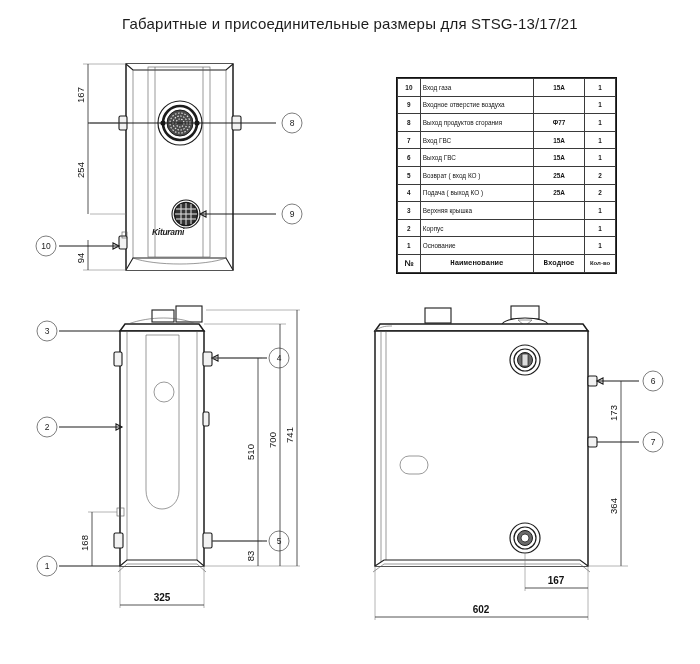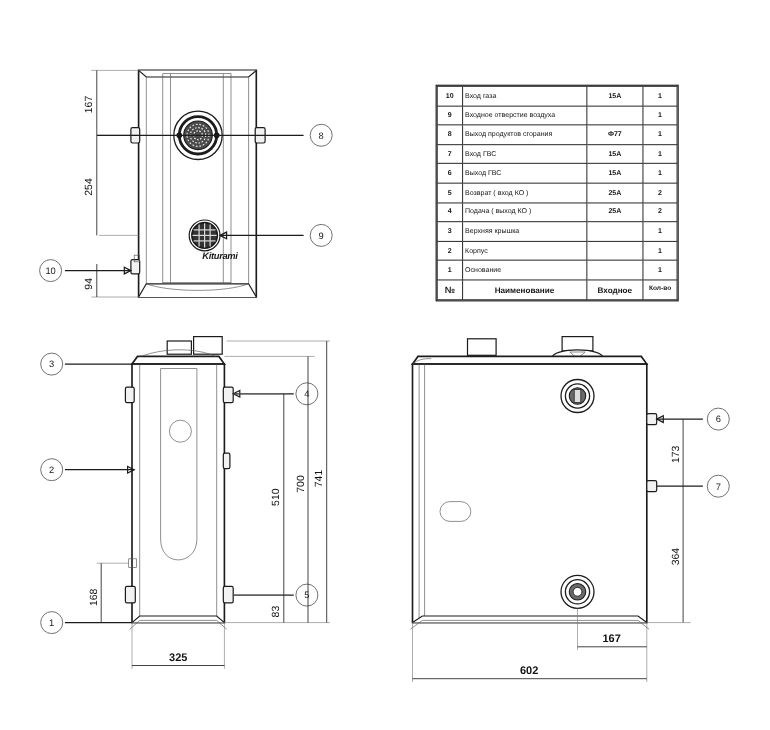--- a/index.html
+++ b/index.html
@@ -16,45 +16,46 @@
   .spec{position:absolute;left:396px;top:77px;width:219px;
         border:1.6px solid #111;border-collapse:collapse;background:#fff;}
   .spec table{border-collapse:collapse;width:100%;}
   .spec td{border:0.9px solid #3a3a3a;height:16.6px;padding:0 2px;
            font-size:6.4px;color:#151515;vertical-align:middle;white-space:nowrap;}
   .c-num{width:21px;text-align:center;font-size:8.4px;font-weight:bold;}
   .c-name{width:118px;text-align:left;padding-left:5px;}
   .c-size{width:52px;text-align:center;font-size:6.6px;font-weight:bold;}
   .c-qty{width:28px;text-align:center;font-size:8px;font-weight:bold;}
   .hdr td{font-size:7.2px;font-weight:bold;border-top:1.6px solid #111;}
-  .hdr .c-name,.hdr .c-size{text-align:center;font-size:7.4px;}
+  .hdr .c-name,.hdr .c-size{text-align:center;font-size:7.4px;font-family:Liberation Mono, monospace;}
   .hdr .c-qty{font-size:6px;}
   .hdr .c-num{font-size:8.4px;}
 
-  .logo{position:absolute;left:152px;top:227px;width:64px;text-align:right;
+  .logo{position:absolute;left:152px;top:227px;width:64px;text-align:left;
         font-size:8.5px;font-weight:bold;font-style:italic;color:#1b1b1b;
         letter-spacing:-.3px;}
 
   .dim{font-size:9.5px;fill:#121212;font-family:"Liberation Sans",sans-serif;}
   .dimb{font-size:10px;fill:#121212;font-weight:bold;font-family:"Liberation Sans",sans-serif;}
   .callnum{font-size:8.5px;fill:#1a1a1a;text-anchor:middle;font-family:"Liberation Sans",sans-serif;}
   .thin{stroke:#555;stroke-width:.6;fill:none;}
   .body{stroke:#1c1c1c;stroke-width:1.5;fill:#fff;}
   .body2{stroke:#1c1c1c;stroke-width:1.1;fill:#fff;}
   .dimline{stroke:#2a2a2a;stroke-width:.8;fill:none;}
   .extline{stroke:#777;stroke-width:.55;fill:none;}
   .leader{stroke:#1c1c1c;stroke-width:1.1;fill:none;}
   .callc{stroke:#6f6f6f;stroke-width:.9;fill:#fff;}
   .port{stroke:#1c1c1c;stroke-width:1.1;fill:#f2f2f2;}
 </style>
 </head>
 <body>
 
 <div class="page">
 
+  <div class="title">Габаритные и присоединительные размеры для STSG-13/17/21</div>
 
   <svg viewBox="0 0 700 664">
 
     <g>
 
       <path class="body" d="M126,64 L233,64 L233,270 L126,270 Z"></path>
       <path class="body2" d="M126,64 L133,70 L226,70 L233,64"></path>
       <line class="thin" x1="133" y1="70" x2="133" y2="258"></line>
       <line class="thin" x1="226" y1="70" x2="226" y2="258"></line>
       <path class="body2" d="M126,270 L133,258 L226,258 L233,270"></path>

